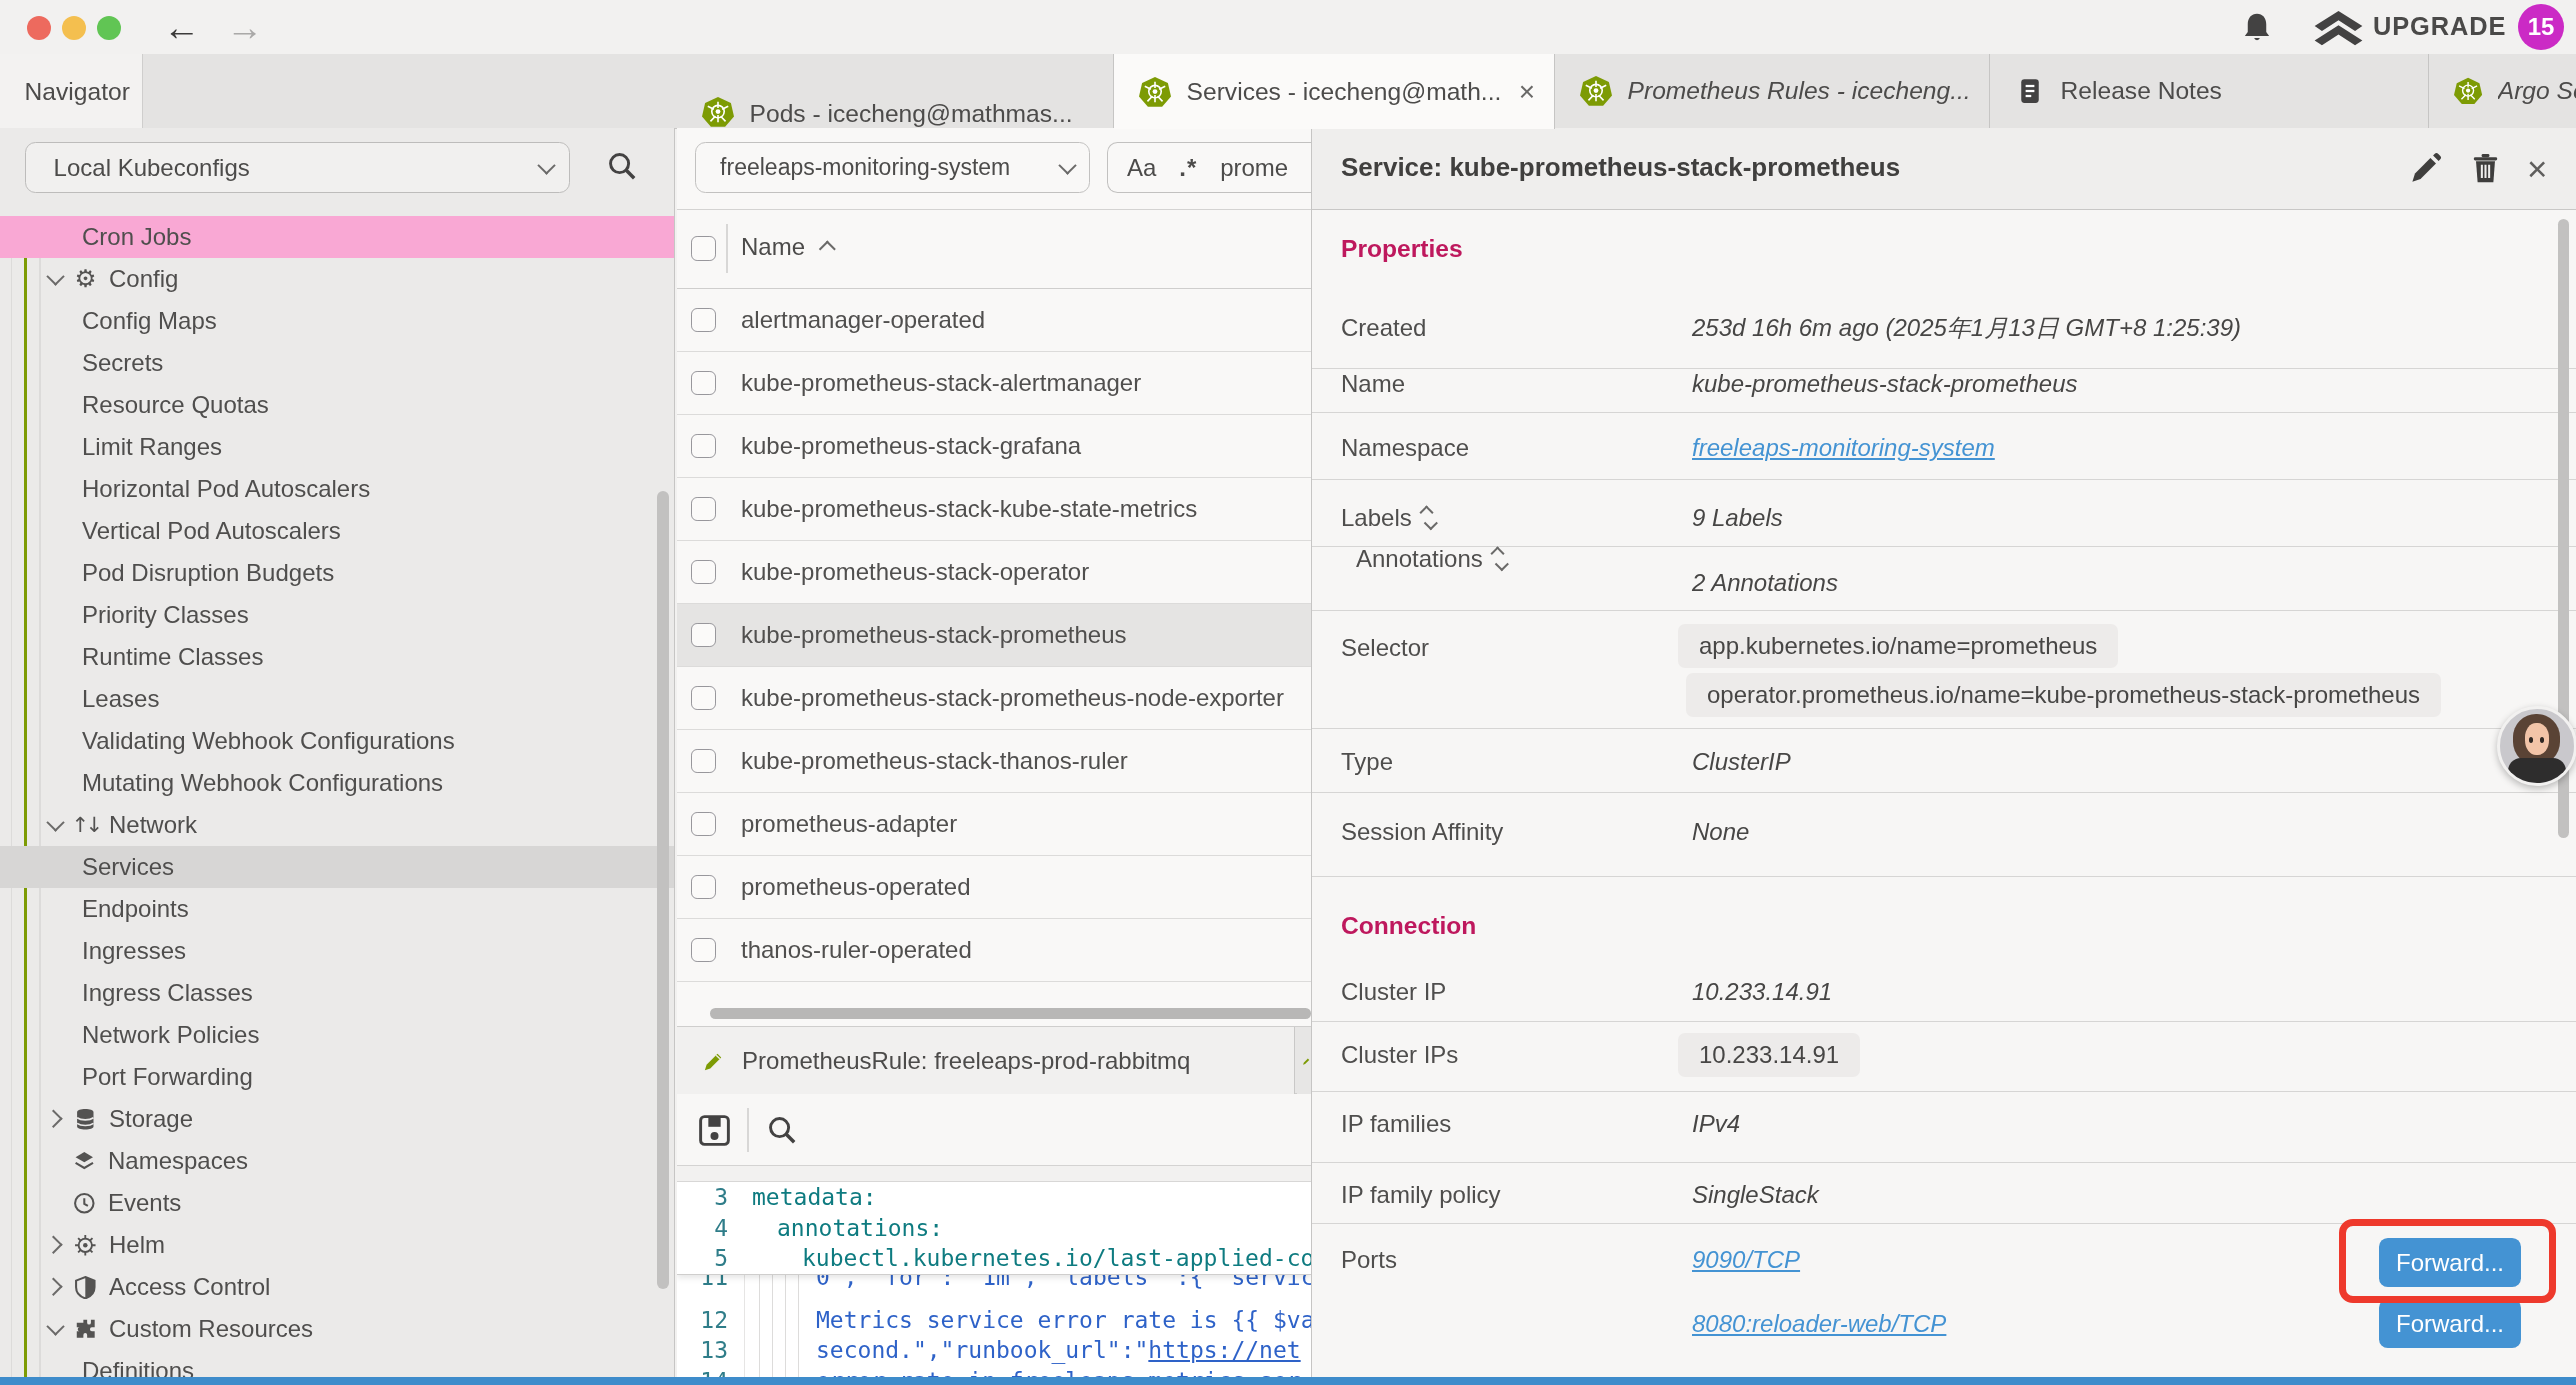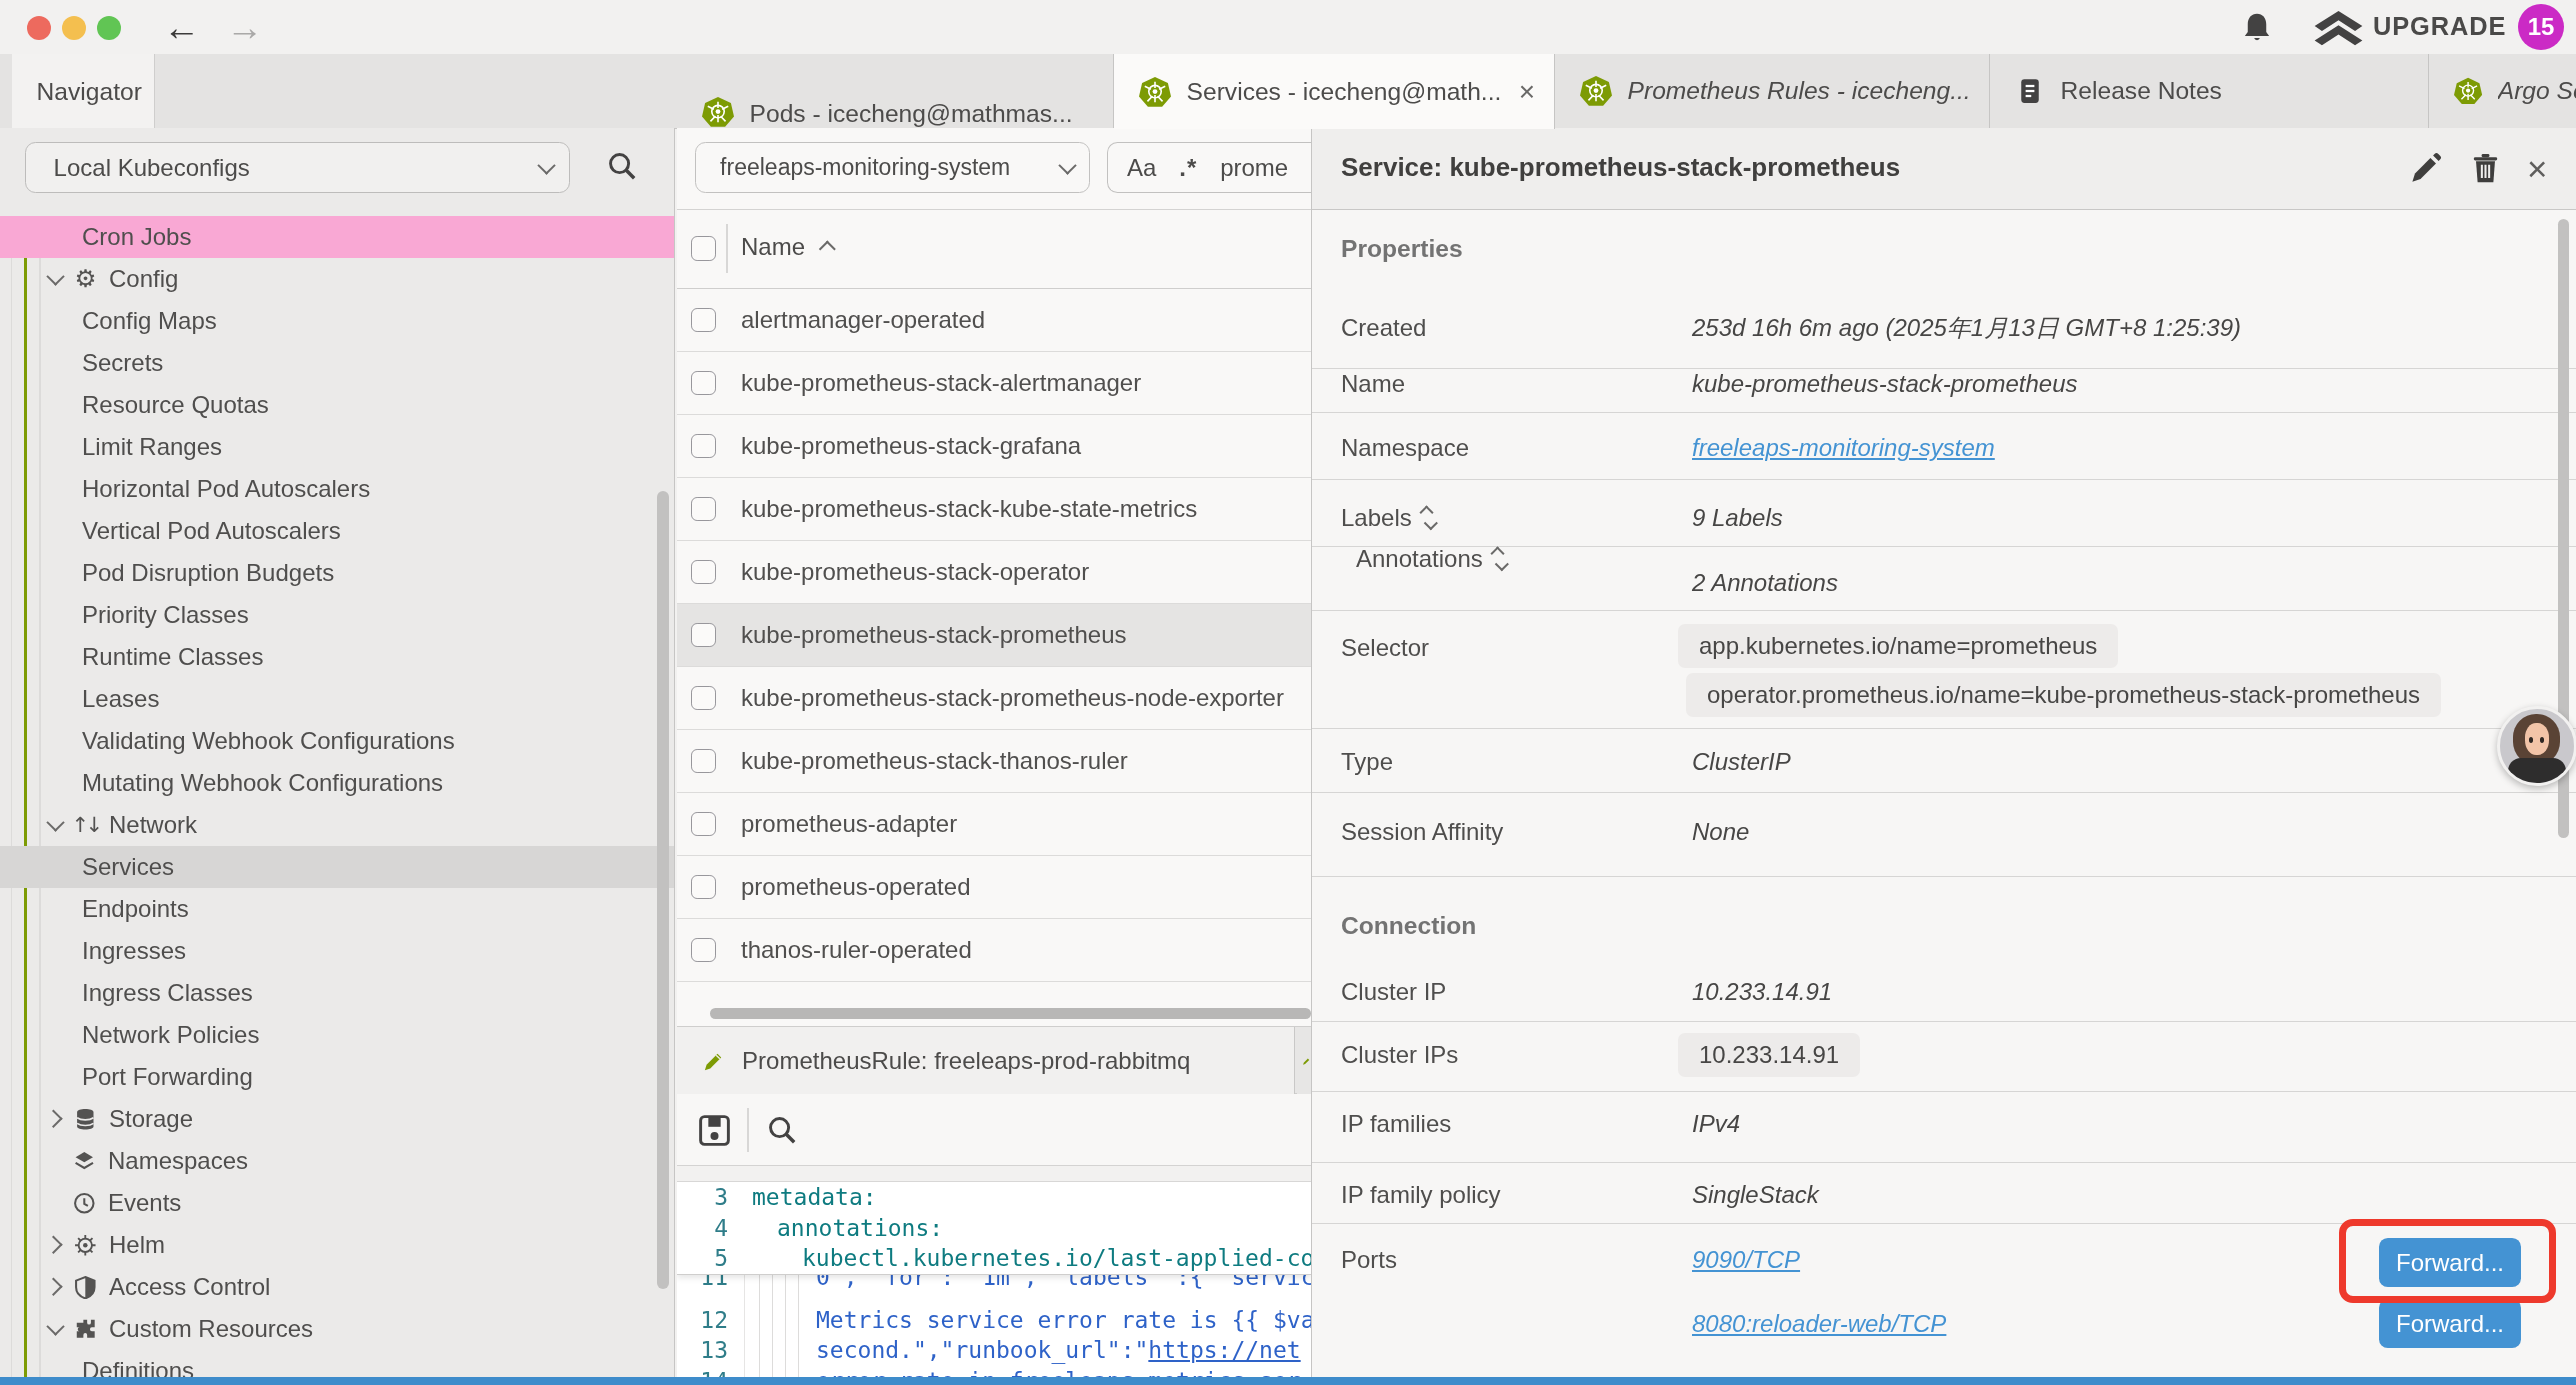--- a/index.html
+++ b/index.html
@@ -14,21 +14,21 @@
   .tl.red{left:27px;background:#ed6a5e;} .tl.yel{left:62px;background:#f4bf4f;} .tl.grn{left:97px;background:#61c554;}
   .navarrow{position:absolute;top:1.8px;font-size:37px;line-height:51px;}
   .navarrow.back{left:163px;color:#3c3b3a;} .navarrow.fwd{left:226px;color:#aaa9a8;}
   .upgrade-text{position:absolute;left:2373px;top:12.3px;font-size:25.4px;font-weight:700;letter-spacing:0.9px;color:#4a4948;}
   .badge{position:absolute;left:2518px;top:4.4px;width:46px;height:46px;border-radius:50%;background:#cb2ac5;
          color:#fff;font-size:24px;font-weight:700;display:flex;align-items:center;justify-content:center;}
 
   
   .tabstrip{left:0;top:54px;width:2576px;height:74px;background:#e4e3e2;border-bottom:1.8px solid #c8c7c6;}
   .navtab{position:absolute;left:0;top:0;width:143px;height:75px;background:#f3f2f1;border-right:0.9px solid #cfcecd;
-          display:flex;align-items:center;padding-left:24.6px;box-sizing:border-box;font-size:24.6px;color:#4c4b4a;margin-left:12px;}
+          display:flex;align-items:center;padding-left:24.6px;box-sizing:border-box;font-size:24.6px;color:#4c4b4a;}
   .maintabs{position:absolute;left:677px;top:0;height:74px;display:flex;}
   .tab{height:74px;display:flex;align-items:center;box-sizing:border-box;border-right:0.9px solid #c6c5c4;
        padding-left:24.6px;font-size:24.6px;color:#4c4b4a;background:#e4e3e2;position:relative;}
   .tab .ticon{margin-right:16px;}
   .tab.active{background:#fbfaf9;height:75px;z-index:3;}
   .tab .closex{position:absolute;right:19px;font-size:28px;color:#6a6968;}
   .tab.italic .tlabel{font-style:italic;}
   .tlabel{white-space:nowrap;overflow:hidden;}
 
   
@@ -101,21 +101,21 @@
   .clip-row{overflow:hidden;padding-left:33px;}
 
   
   .detail{left:1311px;top:128px;width:1265px;height:1257px;background:#f7f6f5;border-left:1.8px solid #c6c5c4;box-sizing:border-box;overflow:hidden;}
   .dheader{position:absolute;left:0;top:0;width:1265px;height:82px;background:#efeeed;border-bottom:1.8px solid #c8c7c6;box-sizing:border-box;}
   .dtitle{position:absolute;left:29px;top:24px;font-size:26px;font-weight:700;color:#403f3e;white-space:nowrap;}
   .dico{position:absolute;top:23px;}
   .drow-label{position:absolute;left:29px;height:35px;line-height:35px;font-size:24px;color:#4f4e4d;display:flex;align-items:center;gap:12.3px;}
   .drow-value{position:absolute;left:380px;height:35px;line-height:35px;font-size:24px;color:#474645;white-space:nowrap;font-style:italic;}
   .ddiv{position:absolute;left:0;width:1265px;height:1.3px;background:#d6d5d4;}
-  .dsection{position:absolute;left:29px;font-size:24.6px;font-weight:700;color:#737373;height:35px;line-height:35px;}
+  .dsection{position:absolute;left:29px;font-size:24.6px;font-weight:700;color:#be185d;height:35px;line-height:35px;}
   .dlink{color:#4493d3;text-decoration:underline;}
   .chip{position:absolute;background:#edebea;border-radius:7px;font-size:24px;color:#474645;
         height:44px;line-height:44px;padding:0 21px;white-space:nowrap;}
   .fwdbtn{position:absolute;left:1067px;width:142px;height:49px;background:#4493d3;border-radius:8.8px;color:#fff;
           font-size:24px;display:flex;align-items:center;justify-content:center;}
   .redbox{position:absolute;left:1027px;top:1091px;width:217px;height:84px;border:7px solid #ee392c;border-radius:14px;box-sizing:border-box;z-index:5;}
   .dscroll{left:1246px;top:91px;width:11.4px;height:619px;}
   .sort2{display:inline-flex;flex-direction:column;gap:4.4px;}
   .sort2 .chev{width:8px;height:8px;border-width:2.2px;}
 

